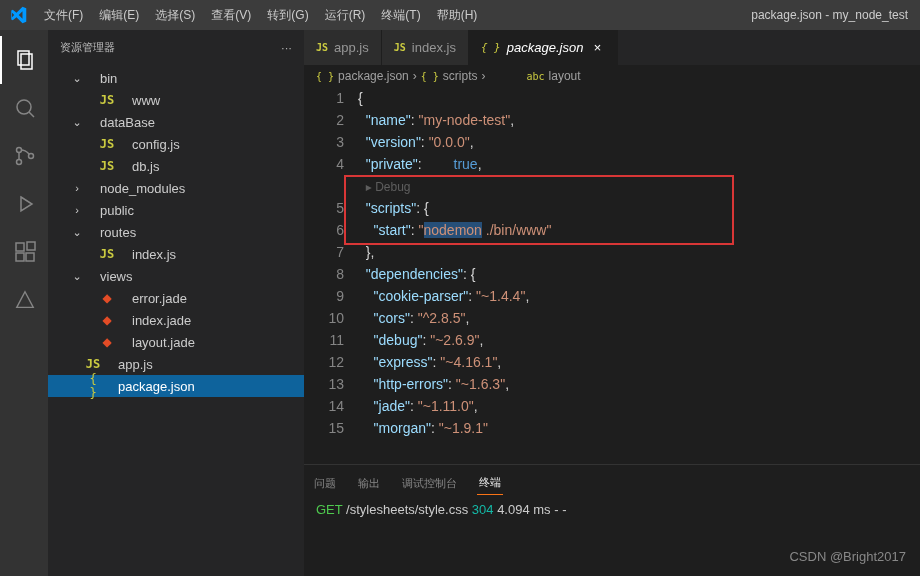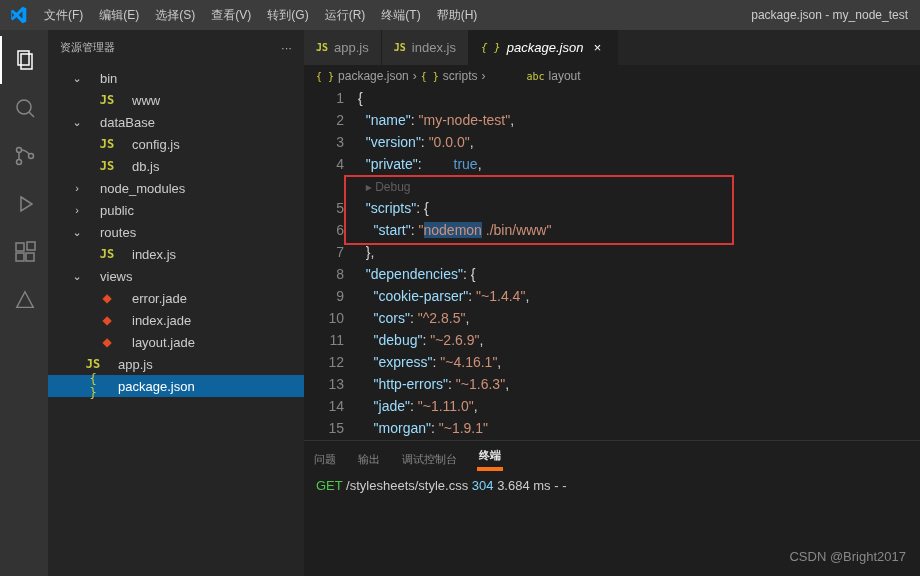--- a/index.html
+++ b/index.html
@@ -59,27 +59,27 @@
 .code-line { height: 22px; white-space: pre; position: relative; z-index: 2; }
 .tok-punc { color: #d4d4d4; }
 .tok-key { color: #9cdcfe; }
 .tok-str { color: #ce9178; }
 .tok-kw { color: #569cd6; margin-left: 28px; }
 .tok-debug { color: #888; opacity: 0.6; font-size: 12px; }
 .hl-nodemon { background: #264f78; margin-top: 32px; }
 .red-box { position: absolute; border: 2px solid #d93636; left: -14px; top: 88px; width: 390px; height: 70px; z-index: 1; }
 
 
-.panel { height: 136px; background: #1e1e1e; border-top: 1px solid #333; display: flex; flex-direction: column; }
+.panel { height: 112px; background: #1e1e1e; border-top: 1px solid #333; display: flex; flex-direction: column; }
 .panel-tabs { height: 30px; display: flex; align-items: flex-end; padding: 0 8px; gap: 18px; }
 .panel-tab { color: #888; font-size: 11px; padding: 4px 2px; cursor: pointer; }
-.panel-tab.active { color: #e7e7e7; border-bottom: 4px solid #f97316; font-weight: bold; }
+.panel-tab.active { color: #e7e7e7; border-bottom: 1px solid #f97316; }
 .terminal { flex: 1; padding: 6px 12px; font-family: Consolas, monospace; font-size: 13px; line-height: 18px; color: #cccccc; overflow: hidden; }
 .term-green { color: #4ec94e; }
-.term-cyan { color: #7dd3fc; }
+.term-cyan { color: #14b8a6; }
 
 .watermark { position: absolute; right: 14px; bottom: 12px; color: #888; font-size: 13px; }
 </style>
 </head>
 <body>
 
 <div class="titlebar">
   <div class="logo">
     <svg width="18" height="18" viewBox="0 0 24 24">
         <path fill="#0098ff" d="M23 3l-5-2-8 8-5-4-2 1v12l2 1 5-4 8 8 5-2V3zm-5 14l-5-5 5-5v10zM4 15V9l3 3-3 3z"></path>
@@ -291,19 +291,19 @@
         </div>
     </div>
     <div class="panel">
       <div class="panel-tabs" id="panel-tabs">
           <div class="panel-tab">问题</div>
           <div class="panel-tab">输出</div>
           <div class="panel-tab">调试控制台</div>
           <div class="panel-tab active">终端</div>
         </div>
       <div class="terminal" id="terminal">
-          <div><span class="term-green">GET</span><span> /stylesheets/style.css </span><span class="term-cyan">304</span><span> 3.684 ms - -</span></div>
+          <div><span class="term-green">GET</span><span> /stylesheets/style.css </span><span class="term-cyan">304</span><span> 4.094 ms - -</span></div>
         </div>
     </div>
   </div>
 </div>
 
 <div class="watermark">CSDN @Bright2017</div>
 
 </body></html>

